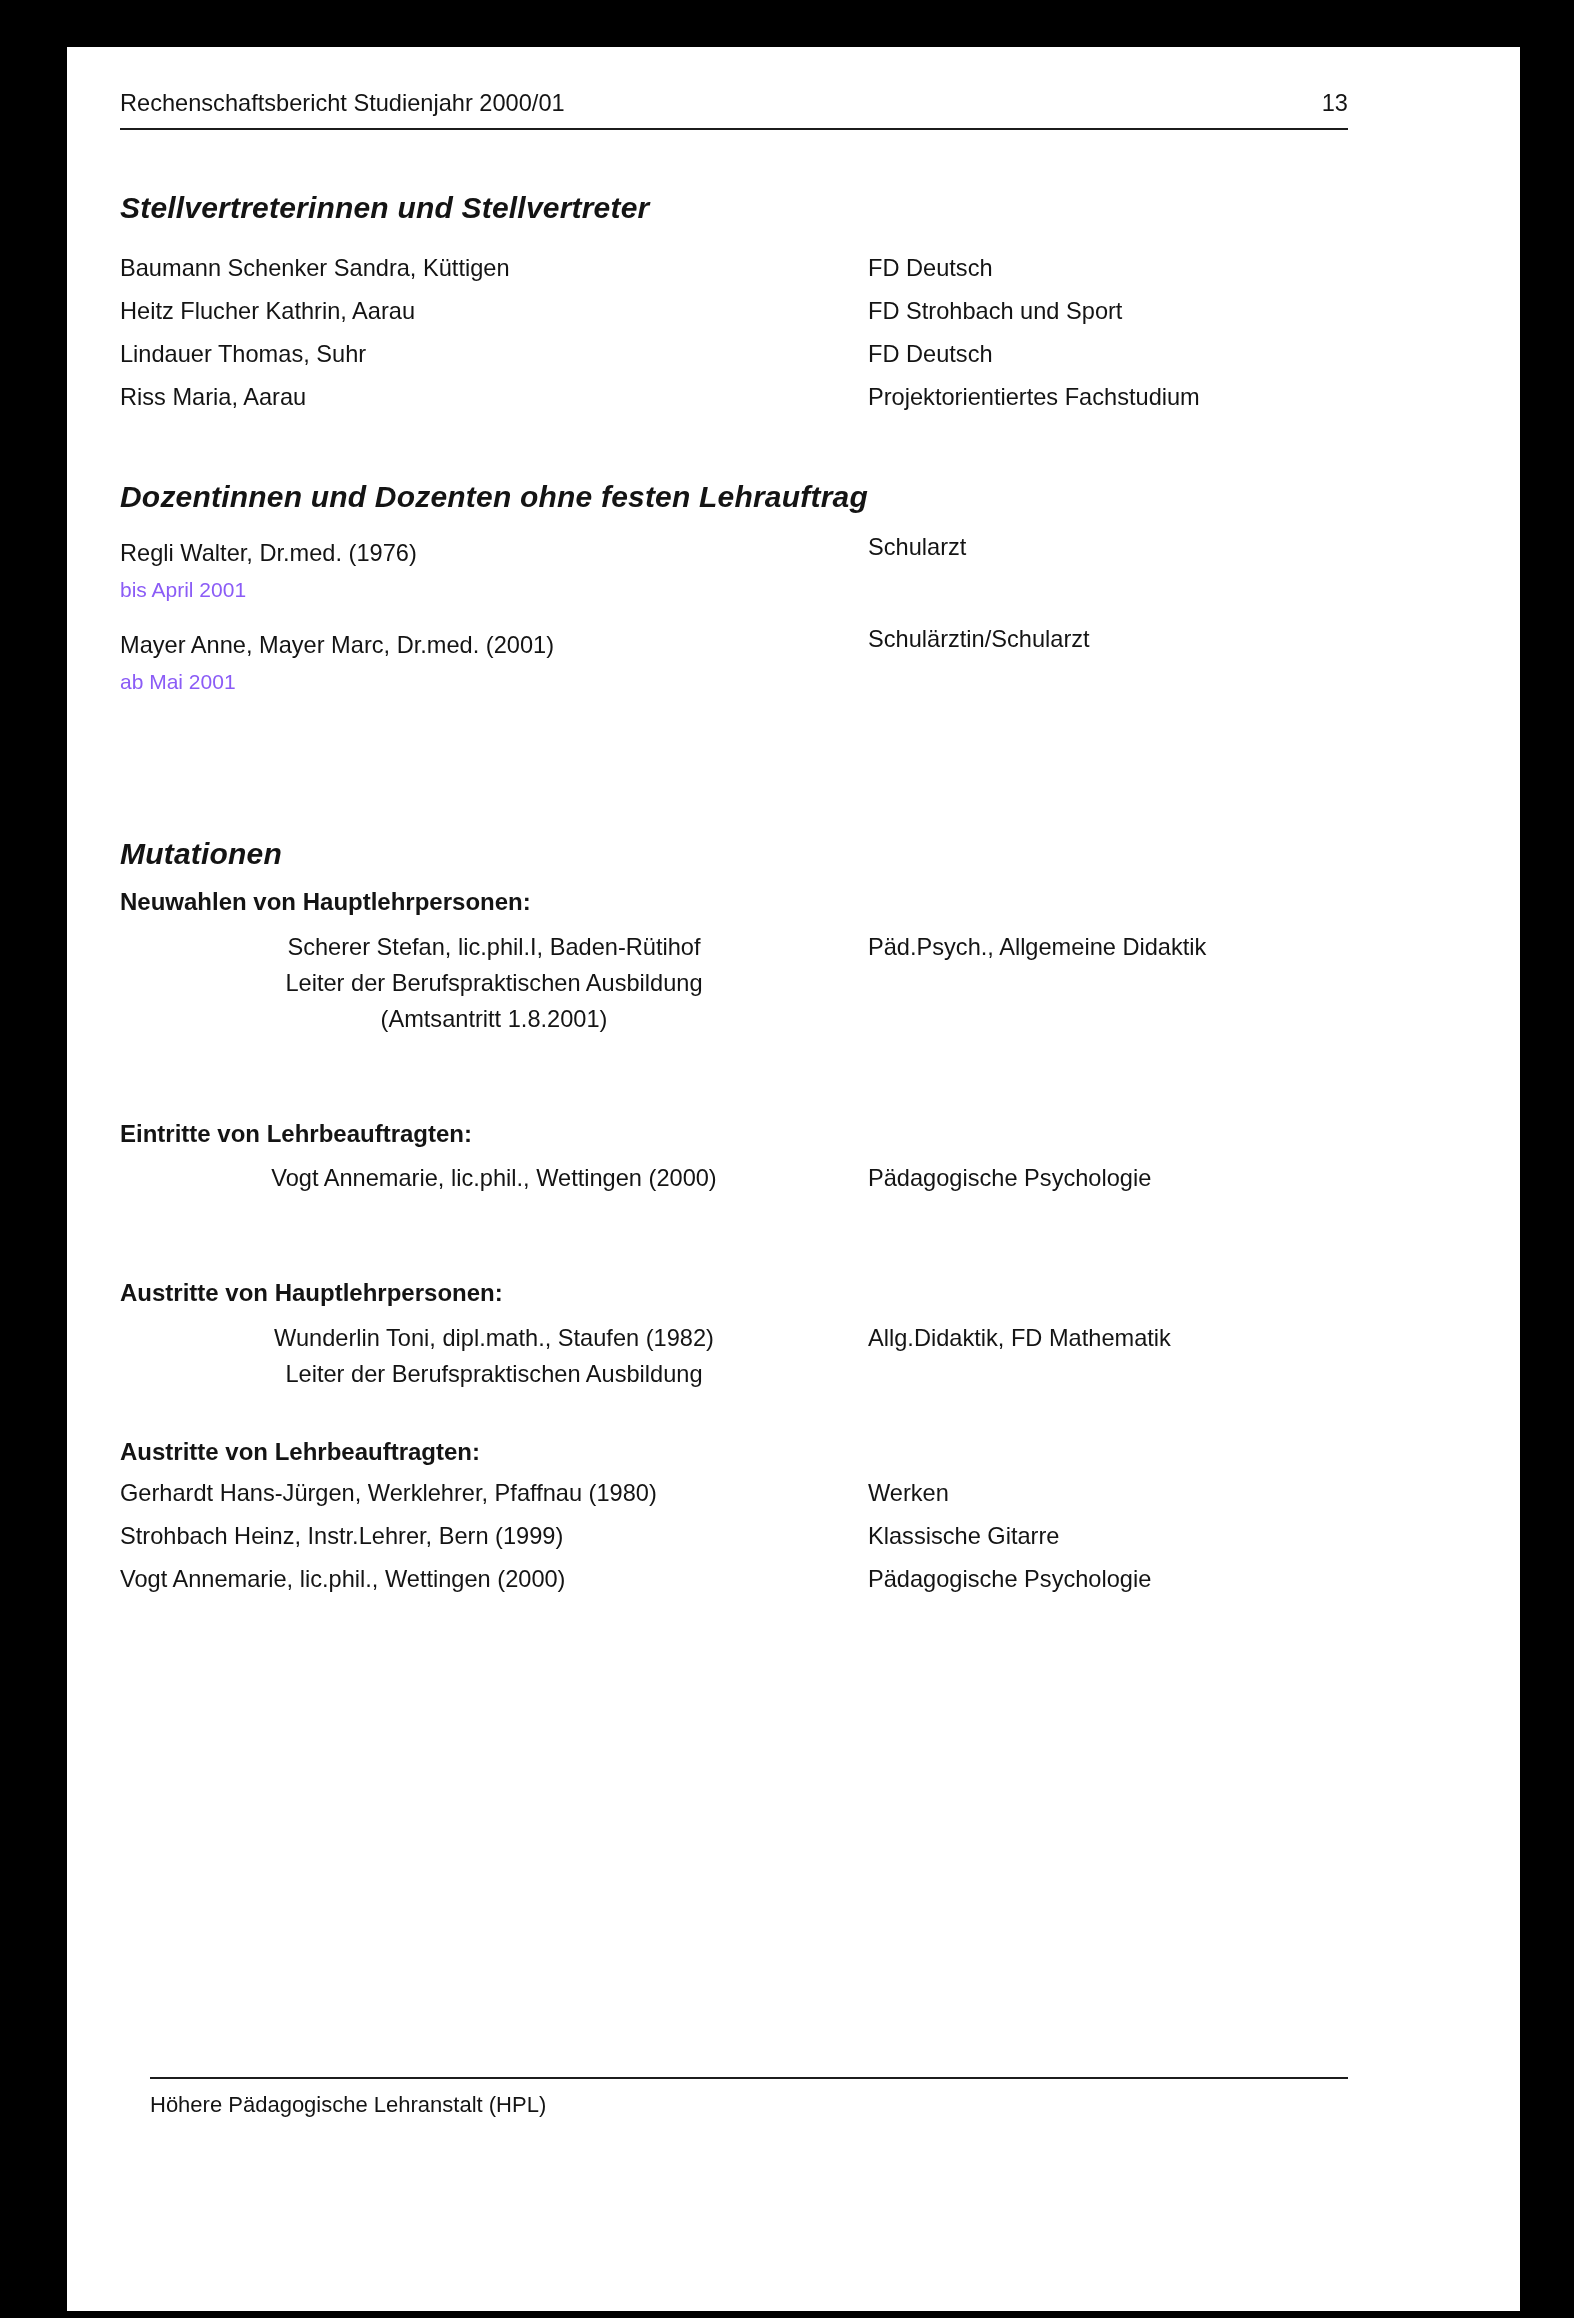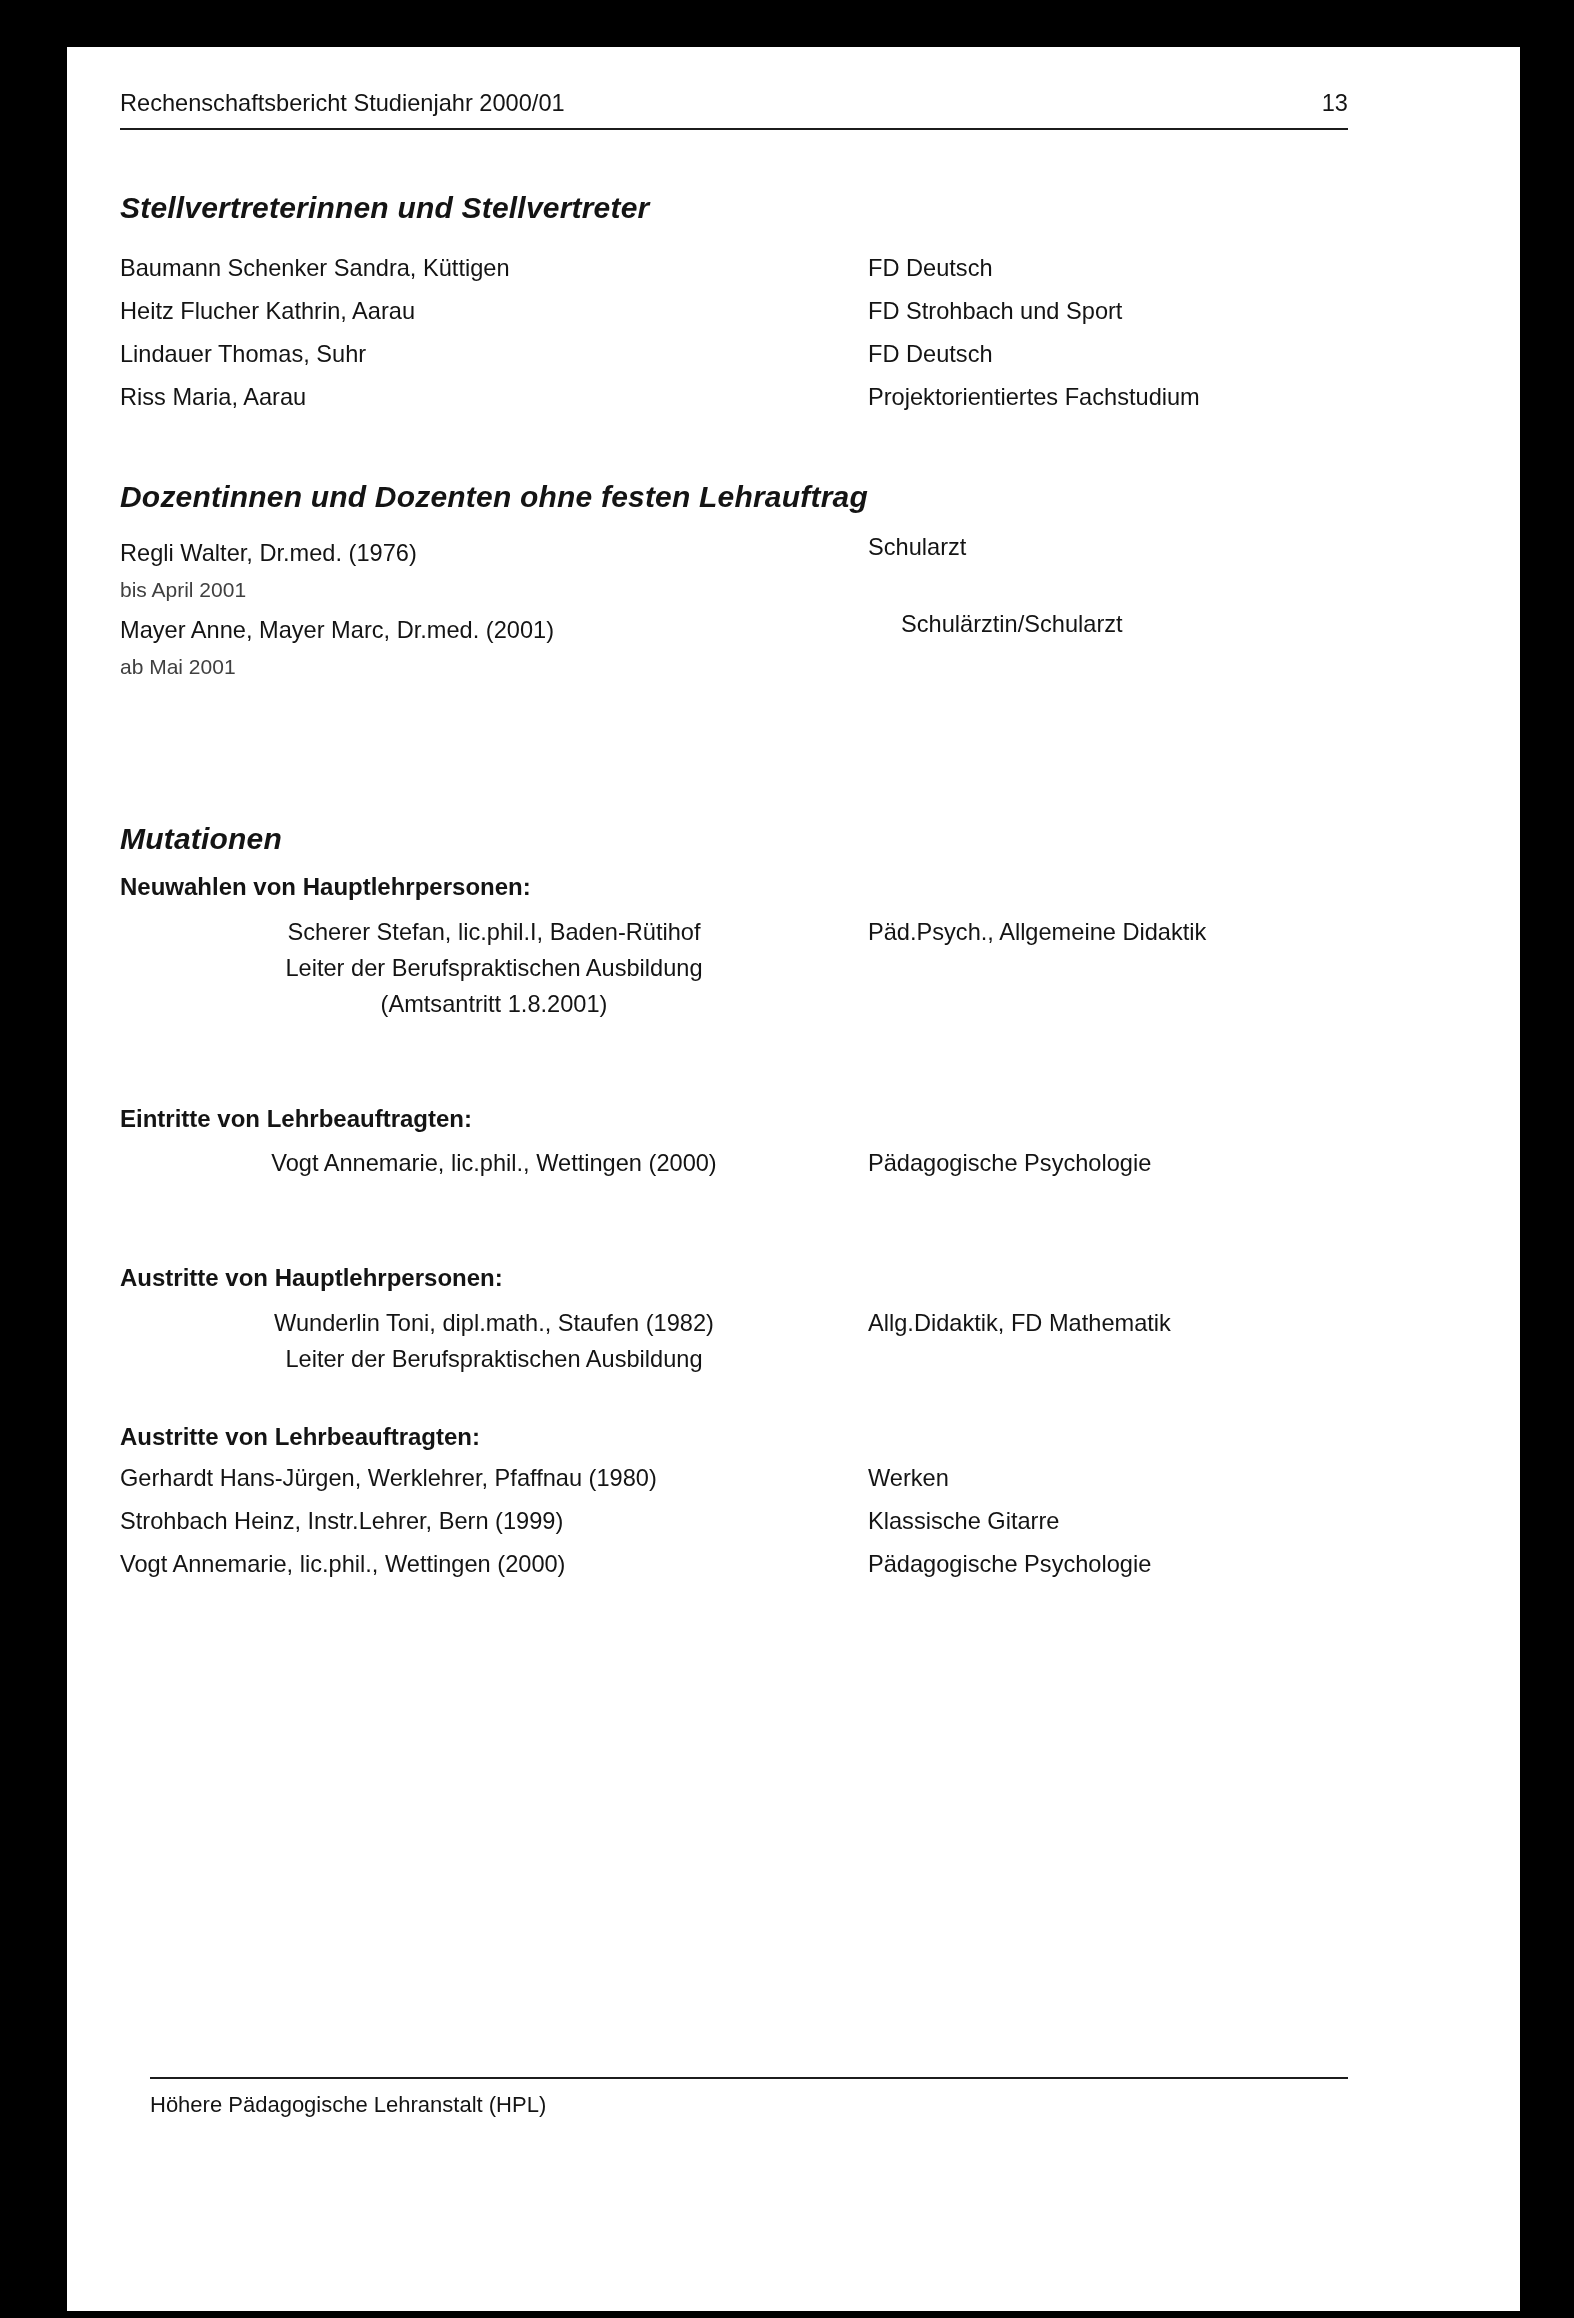--- a/index.html
+++ b/index.html
@@ -48,22 +48,22 @@
     margin: 0;
   }
   .rows { margin-top: 22px; }
   .row { display: flex; align-items: flex-start; }
   .col-left { width: 748px; flex: 0 0 748px; }
   .col-right { flex: 1; }
   .simple-rows .row { line-height: 43px; font-size: 23.6px; }
   .lect-rows { margin-top: 19.7px; }
   .lect-rows .row { font-size: 23.6px; }
   .lect-name { line-height: 38px; }
-  .lect-note { font-size: 21px; line-height: 35px; color: #404040; }
-  .lect-block + .lect-block { margin-top: 4px; gap: 33px; }
+  .lect-note { font-size: 21px; line-height: 35px; color: #8b5cf6; }
+  .lect-block + .lect-block { margin-top: 19px; }
   .mut-block { font-size: 23.6px; line-height: 36px; }
   .mut-line { line-height: 36px; text-align: center; }
   .footer {
     position: absolute;
     left: 83px;
     right: 172px;
     top: 2030px;
   }
   .footer-rule {
     border: 0;

